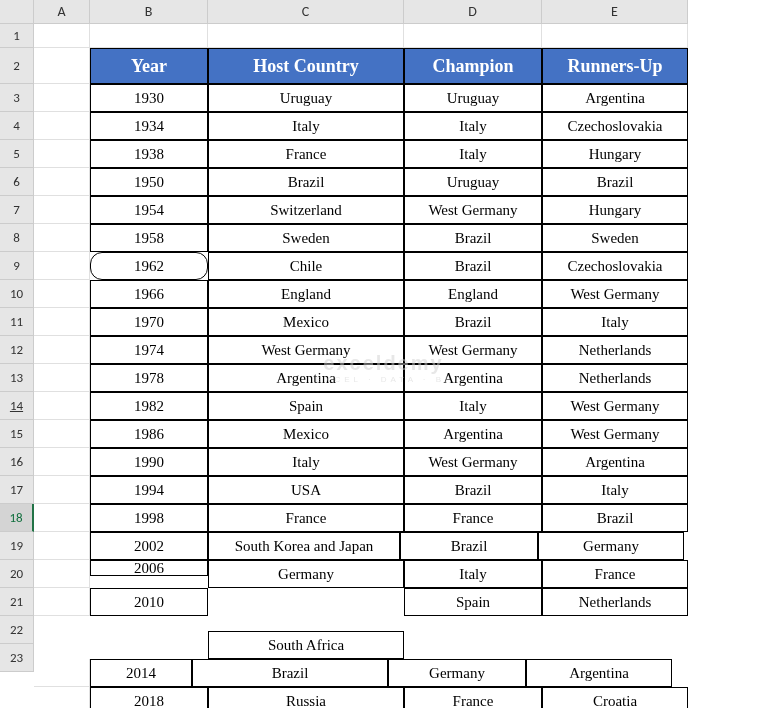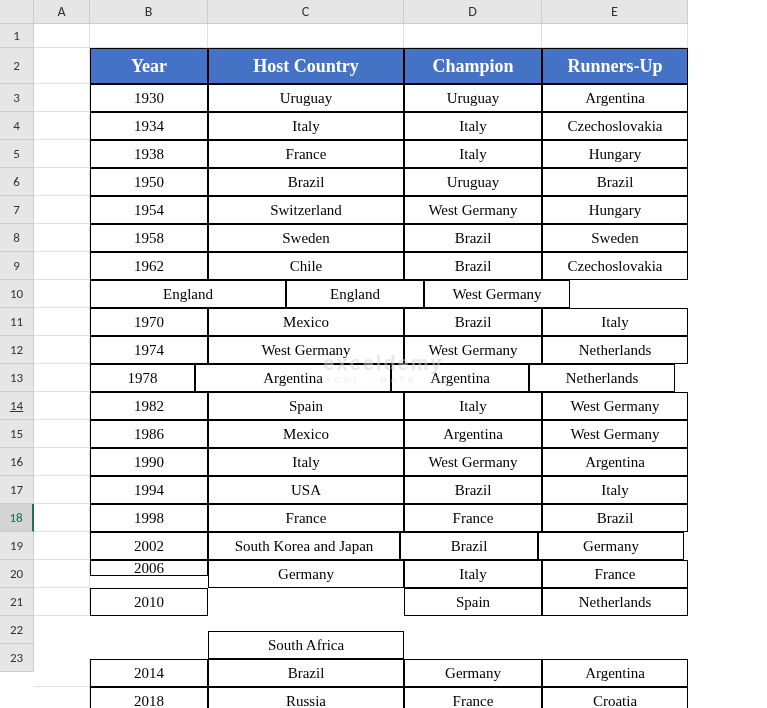--- a/index.html
+++ b/index.html
@@ -197,48 +197,49 @@
       </div>
       <div class="grid-row">
         <div class="grid-cell" style="width: 56px; height: 28px;"></div>
         <div class="grid-cell data-cell" style="width: 118px; height: 28px;">1958</div>
         <div class="grid-cell data-cell" style="width: 196px; height: 28px;">Sweden</div>
         <div class="grid-cell data-cell" style="width: 138px; height: 28px;">Brazil</div>
         <div class="grid-cell data-cell" style="width: 146px; height: 28px;">Sweden</div>
       </div>
       <div class="grid-row">
         <div class="grid-cell" style="width: 56px; height: 28px;"></div>
-        <div class="grid-cell data-cell" style="width: 118px; height: 28px;">1962</div>
+        <div class="grid-cell data-cell" style="width: 118px; height: 28px; border-radius: 12px;">1962</div>
         <div class="grid-cell data-cell" style="width: 196px; height: 28px;">Chile</div>
         <div class="grid-cell data-cell" style="width: 138px; height: 28px;">Brazil</div>
         <div class="grid-cell data-cell" style="width: 146px; height: 28px;">Czechoslovakia</div>
       </div>
       <div class="grid-row">
         <div class="grid-cell" style="width: 56px; height: 28px;"></div>
+        <div class="grid-cell data-cell" style="width: 118px; height: 28px;">1966</div>
         <div class="grid-cell data-cell" style="width: 196px; height: 28px;">England</div>
         <div class="grid-cell data-cell" style="width: 138px; height: 28px;">England</div>
         <div class="grid-cell data-cell" style="width: 146px; height: 28px;">West Germany</div>
       </div>
       <div class="grid-row">
         <div class="grid-cell" style="width: 56px; height: 28px;"></div>
         <div class="grid-cell data-cell" style="width: 118px; height: 28px;">1970</div>
         <div class="grid-cell data-cell" style="width: 196px; height: 28px;">Mexico</div>
         <div class="grid-cell data-cell" style="width: 138px; height: 28px;">Brazil</div>
         <div class="grid-cell data-cell" style="width: 146px; height: 28px;">Italy</div>
       </div>
       <div class="grid-row">
         <div class="grid-cell" style="width: 56px; height: 28px;"></div>
         <div class="grid-cell data-cell" style="width: 118px; height: 28px;">1974</div>
         <div class="grid-cell data-cell" style="width: 196px; height: 28px;">West Germany</div>
         <div class="grid-cell data-cell" style="width: 138px; height: 28px;">West Germany</div>
         <div class="grid-cell data-cell" style="width: 146px; height: 28px;">Netherlands</div>
       </div>
       <div class="grid-row">
         <div class="grid-cell" style="width: 56px; height: 28px;"></div>
-        <div class="grid-cell data-cell" style="width: 105px; height: 28px;">1978</div>
+        <div class="grid-cell data-cell" style="width: 118px; height: 28px;">1978</div>
         <div class="grid-cell data-cell" style="width: 196px; height: 28px;">Argentina</div>
         <div class="grid-cell data-cell" style="width: 138px; height: 28px;">Argentina</div>
         <div class="grid-cell data-cell" style="width: 146px; height: 28px;">Netherlands</div>
       </div>
       <div class="grid-row">
         <div class="grid-cell" style="width: 56px; height: 28px;"></div>
         <div class="grid-cell data-cell" style="width: 118px; height: 28px;">1982</div>
         <div class="grid-cell data-cell" style="width: 196px; height: 28px;">Spain</div>
         <div class="grid-cell data-cell" style="width: 138px; height: 28px;">Italy</div>
         <div class="grid-cell data-cell" style="width: 146px; height: 28px;">West Germany</div>
@@ -287,21 +288,21 @@
       </div>
       <div class="grid-row">
         <div class="grid-cell" style="width: 56px; height: 28px;"></div>
         <div class="grid-cell data-cell" style="width: 118px; height: 28px;">2010</div>
         <div class="grid-cell data-cell" style="width: 196px; height: 28px; margin-top: 43px;">South Africa</div>
         <div class="grid-cell data-cell" style="width: 138px; height: 28px;">Spain</div>
         <div class="grid-cell data-cell" style="width: 146px; height: 28px;">Netherlands</div>
       </div>
       <div class="grid-row">
         <div class="grid-cell" style="width: 56px; height: 28px;"></div>
-        <div class="grid-cell data-cell" style="width: 118px; height: 28px;">2014</div>
+        <div class="grid-cell data-cell" style="width: 102px; height: 28px;">2014</div>
         <div class="grid-cell data-cell" style="width: 196px; height: 28px;">Brazil</div>
         <div class="grid-cell data-cell" style="width: 138px; height: 28px;">Germany</div>
         <div class="grid-cell data-cell" style="width: 146px; height: 28px;">Argentina</div>
       </div>
       <div class="grid-row">
         <div class="grid-cell" style="width: 56px; height: 28px;"></div>
         <div class="grid-cell data-cell" style="width: 118px; height: 28px;">2018</div>
         <div class="grid-cell data-cell" style="width: 196px; height: 28px;">Russia</div>
         <div class="grid-cell data-cell" style="width: 138px; height: 28px;">France</div>
         <div class="grid-cell data-cell" style="width: 146px; height: 28px;">Croatia</div>

